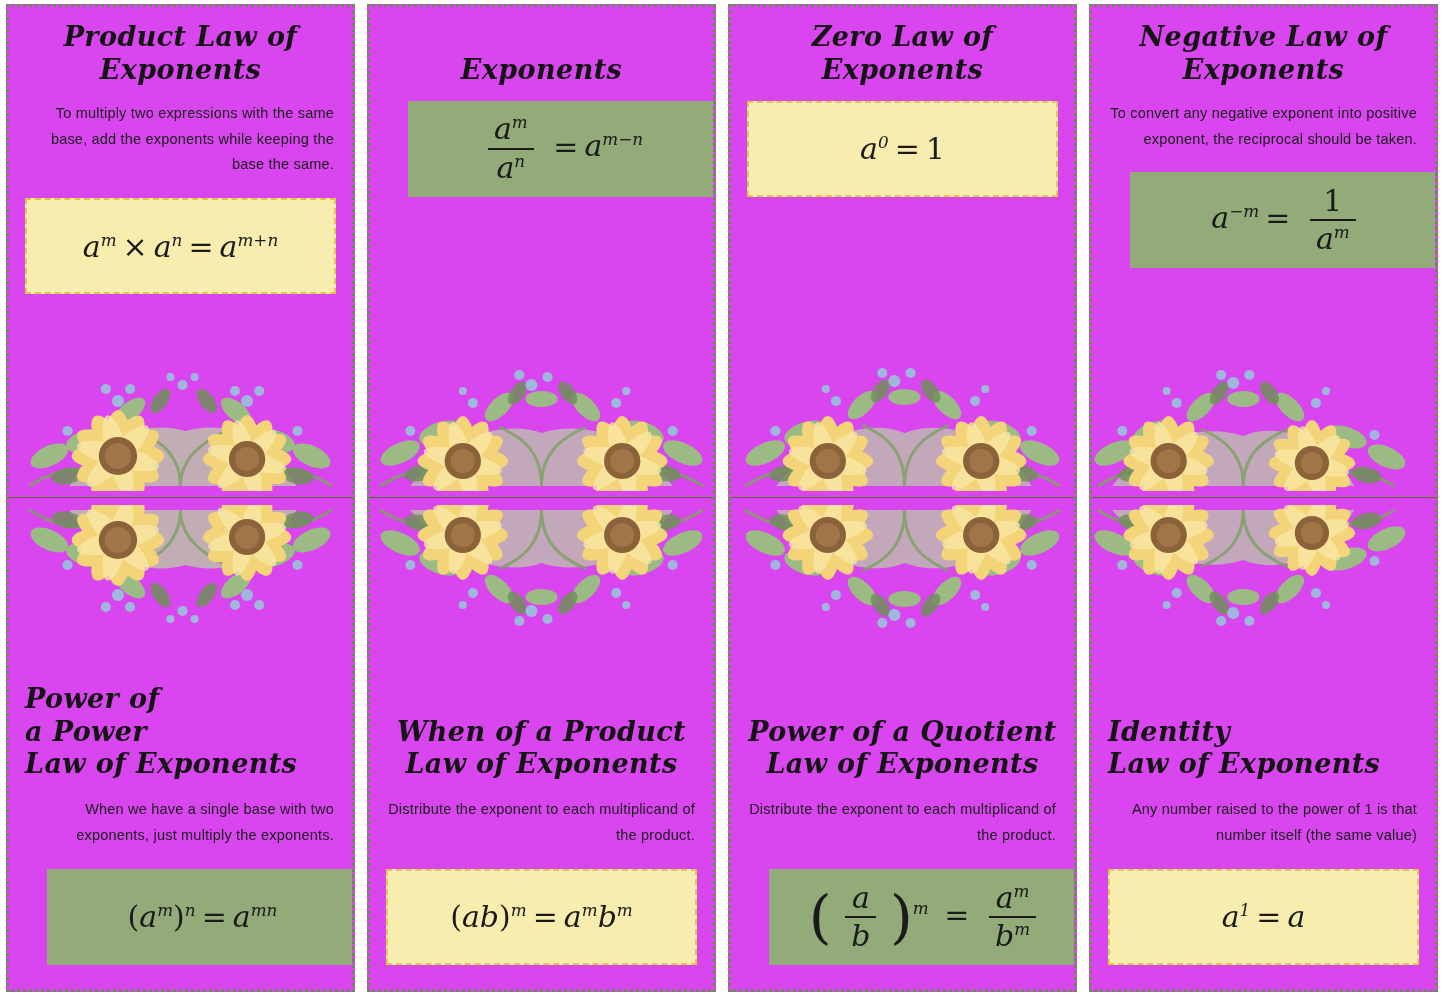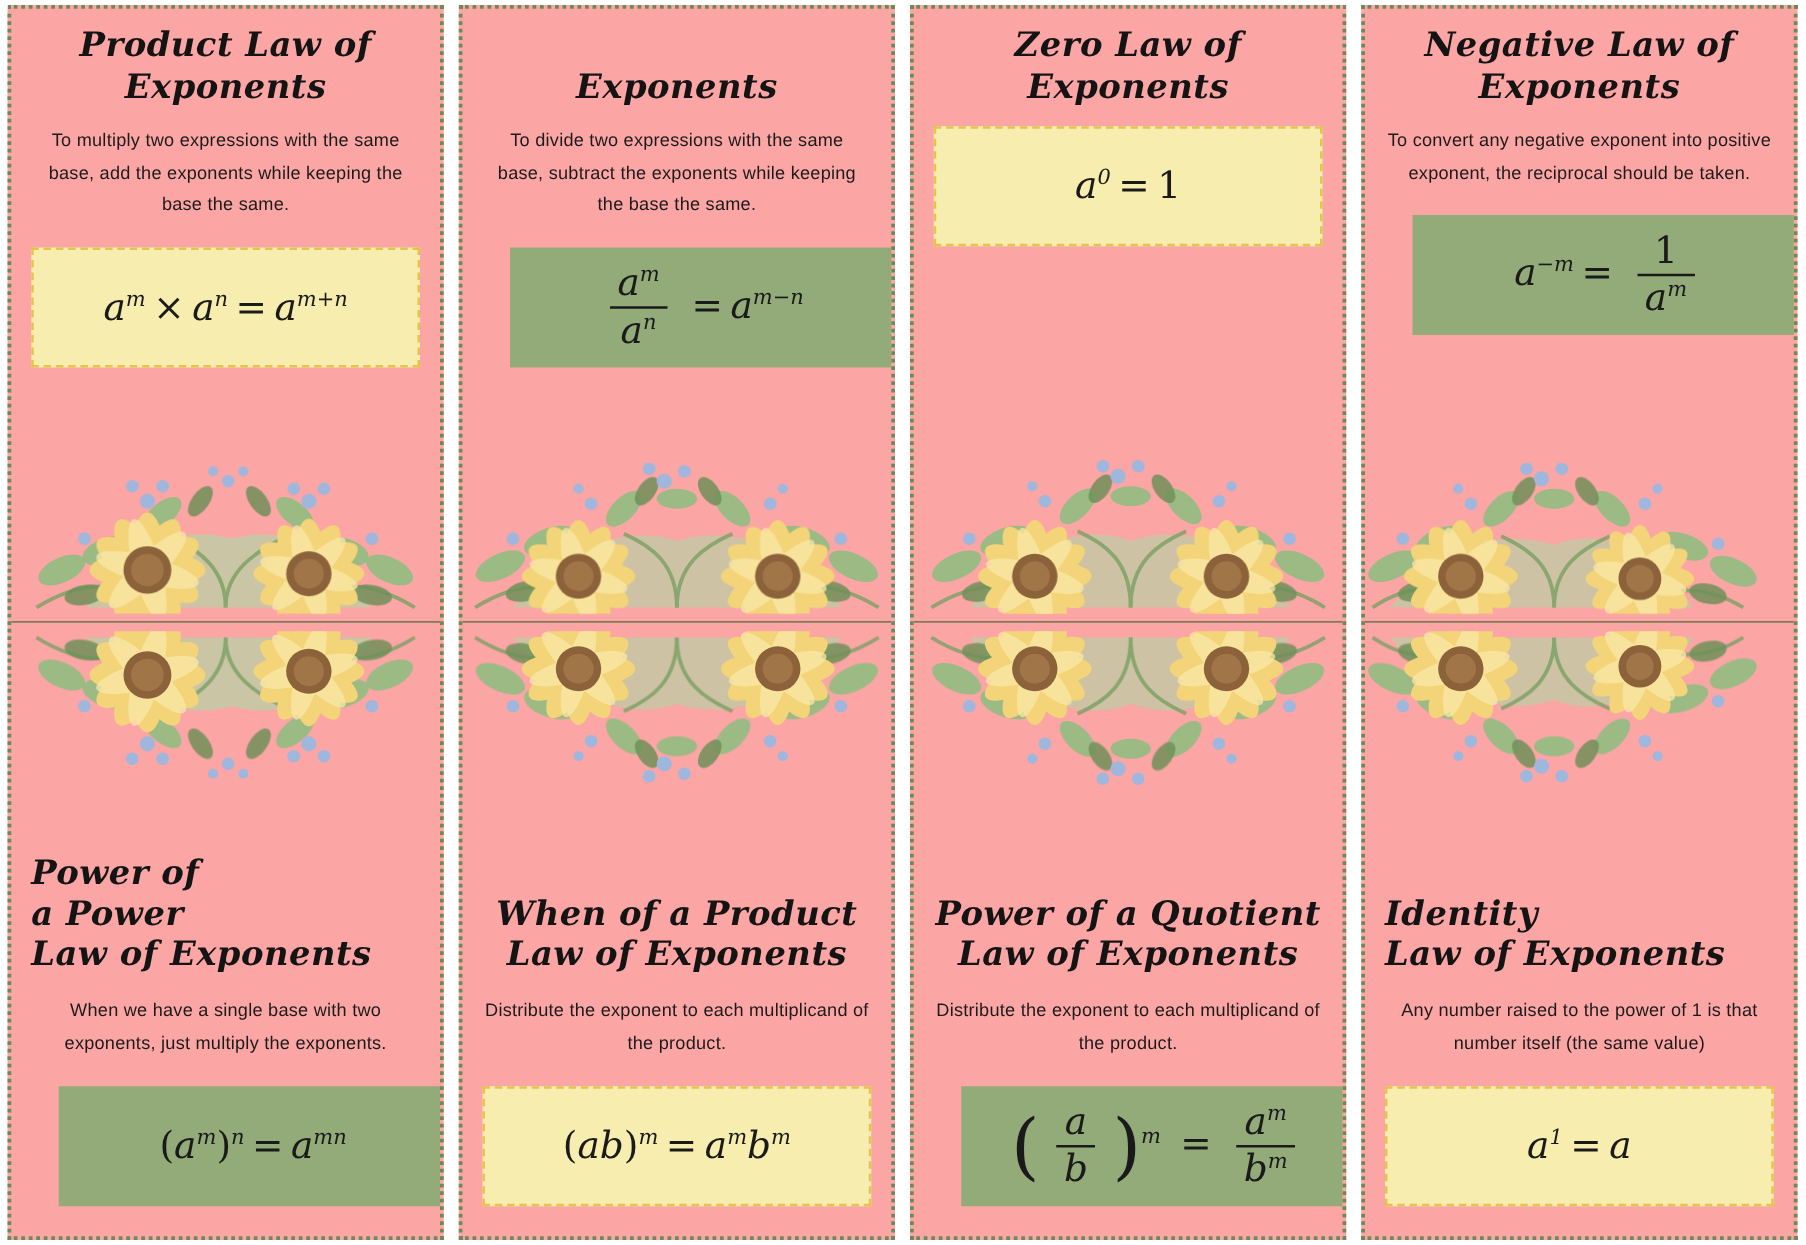--- a/index.html
+++ b/index.html
@@ -30,21 +30,21 @@
     height: 996px;
     box-sizing: border-box;
     padding: 4px 6px;
   }
   .strip-inner {
     position: relative;
     width: 100%;
     height: 100%;
     box-sizing: border-box;
     border: 3px dotted #6d8a56;
-    background: #fca5a5;
+    background: #d946ef;
     overflow: hidden;
   }
 
   
   .card {
     position: relative;
     box-sizing: border-box;
     width: 100%;
     height: 50%;
     overflow: hidden;
@@ -77,21 +77,21 @@
     margin: 0 0 14px 0;
   }
   .card.bottom .title { margin-bottom: 16px; }
   .title.left { text-align: left; }
   .title.right { text-align: left; }
 
   .desc {
     font-family: "Liberation Sans", sans-serif;
     font-size: 14.5px;
     line-height: 1.78;
-    text-align: center;
+    text-align: right;
     color: #1b1b1b;
     letter-spacing: 0.2px;
     margin: 0 2px 20px 2px;
   }
 
   
   .formula {
     position: relative;
     box-sizing: border-box;
     width: 100%;
@@ -349,21 +349,20 @@
 
   <div class="strip">
     <div class="strip-inner">
 
       <div class="card top">
         <div class="card-pad">
           <div class="title">
             <br>
             <span>Exponents</span>
           </div>
-          <div class="desc">To divide two expressions with the same base, subtract the exponents while keeping the base the same.</div>
           <div class="formula green">
             <span class="math">
               <span class="frac">
                 <span class="num"><span class="it">a</span><sup class="e">m</sup></span>
                 <span class="den"><span class="it">a</span><sup class="e">n</sup></span>
               </span>
               <span class="op">=</span><span class="it">a</span><sup class="e">m−n</sup>
             </span>
           </div>
         </div>

